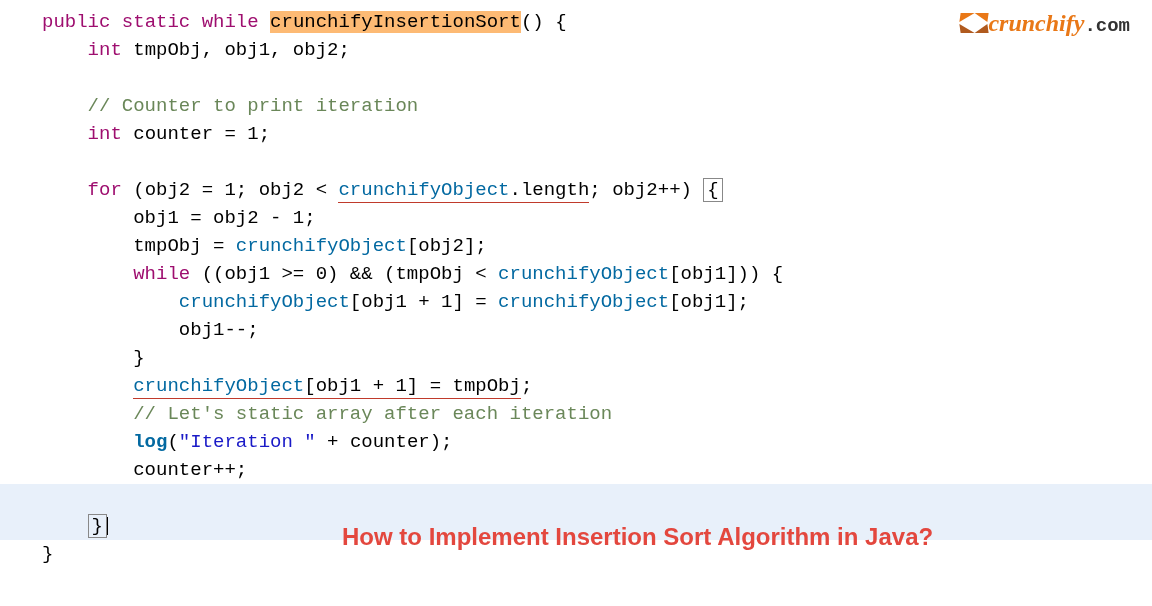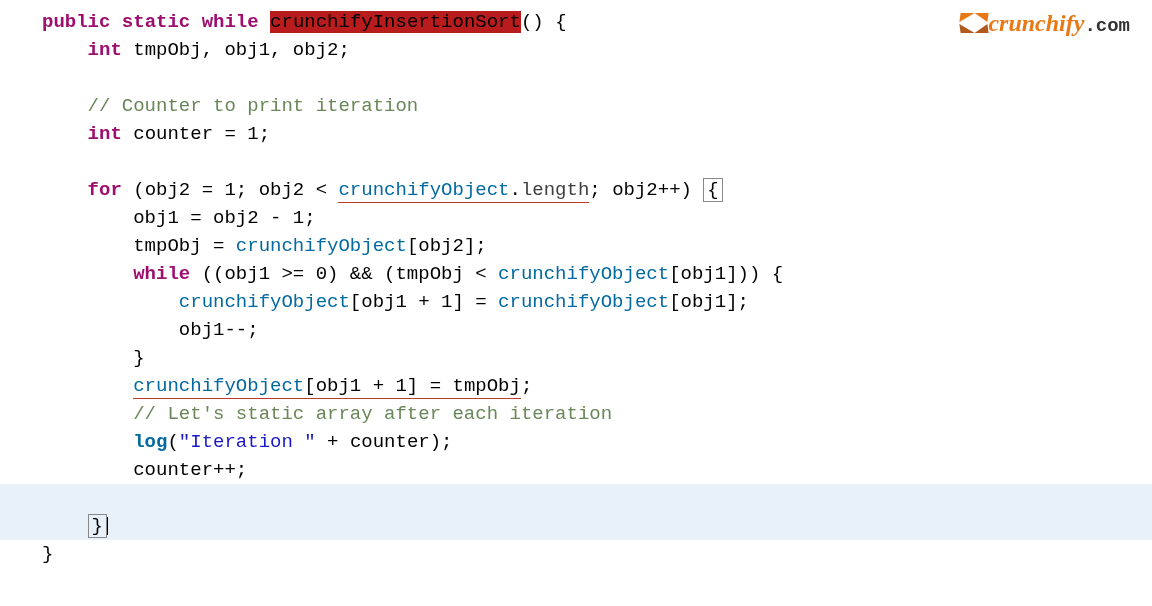--- a/index.html
+++ b/index.html
@@ -12,24 +12,24 @@
     font-family: Consolas, Monaco, 'Courier New', monospace;
     overflow: hidden;
   }
   .code-area {
     padding: 8px 0 0 42px;
     font-size: 19px;
     line-height: 28px;
     white-space: pre;
     color: #000;
   }
-  .kw-purple { color: #9e0e6f; font-weight: bold; }
-  .method-name { background-color: #b91c1c; color: #000; }
+  .kw-purple { color: #9e0e6f; font-weight: normal; }
+  .method-name { background-color: #fdba74; color: #000; }
   .comment { color: #6a8759; }
-  .kw-blue { color: #404040; margin-top: 32px; }
+  .kw-blue { color: #000000; margin-top: 32px; }
   .ident-italic { color: #0369a1; }
   .string { color: #1a1ac7; }
   .underline-red {
     border-bottom: 1px solid #c03a2b;
     padding-bottom: 1px;
   }
   .end-bracket {
     display: inline-block;
     border: 1px solid #888;
     padding: 0 3px;
@@ -133,13 +133,14 @@
             <span>obj1--;</span>
         <span>}</span>
         <span class="underline-red"><span class="ident-italic">crunchifyObject</span><span>[obj1 + 1] = tmpObj</span></span><span>;</span>
         <span class="comment">// Let's static array after each iteration</span>
         <span class="ident-italic" style="font-weight:bold">log</span><span>(</span><span class="string">"Iteration "</span><span> + counter);</span>
         <span>counter++;</span>
 <span class="highlight-line">
     <span class="end-bracket">}</span><span class="cursor"></span></span><span>}</span></div>
 
 <div class="title-block">
+  <div>How to Implement Insertion Sort Algorithm in Java?</div>
 </div>
 
 </body></html>

